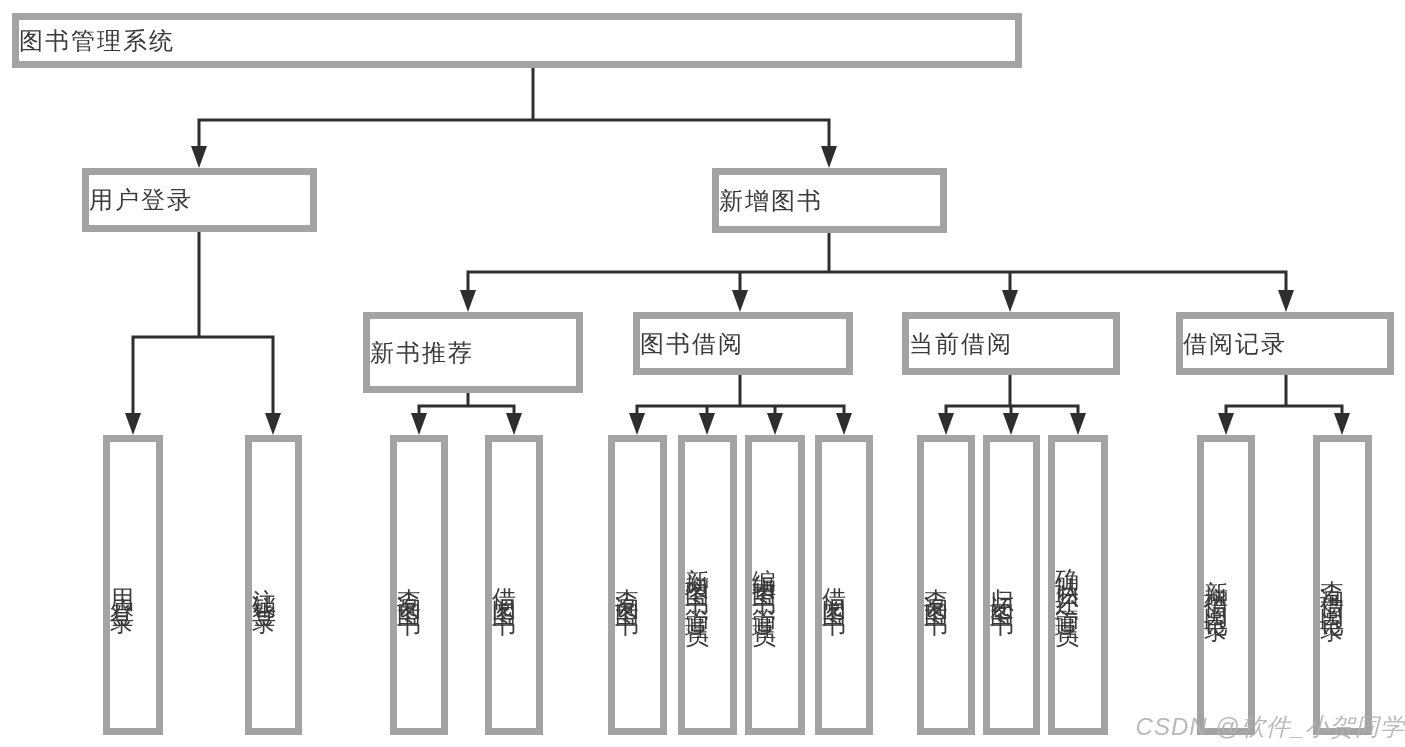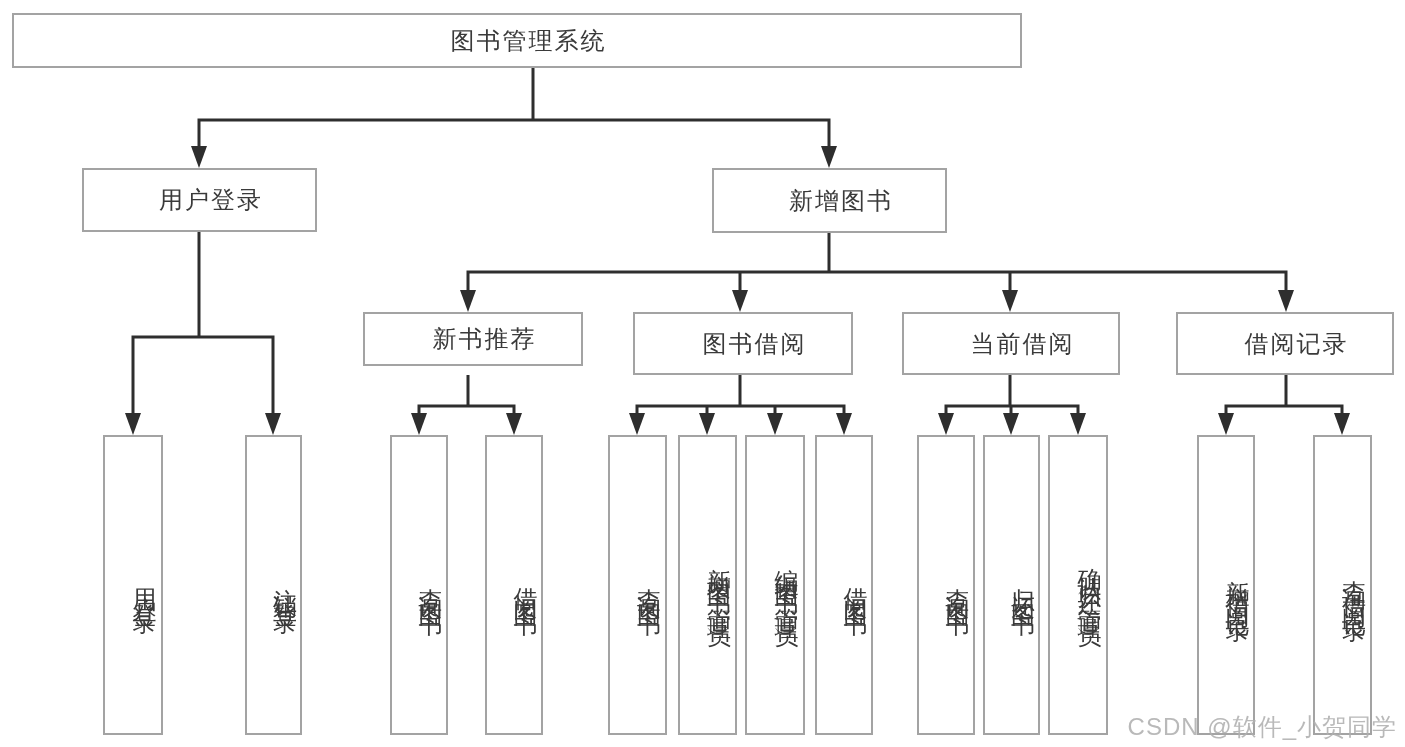--- a/index.html
+++ b/index.html
@@ -7,28 +7,26 @@
     position:relative;
     width:1405px;height:747px;
     background:#ffffff;
     font-family:"Liberation Sans","DejaVu Sans",sans-serif;
     overflow:hidden;
   }
   #wires{position:absolute;left:0;top:0;z-index:0;}
   .node{
     position:absolute;
     box-sizing:border-box;
-    border:2px solid #a3a3a3;
+    border:7px solid #a3a3a3;
     background:#ffffff;
     display:flex;
     align-items:center;
-    justify-content:center;
     color:#3a3a3a;
     z-index:1;
-    padding-left:23px;
   }
   .hnode span{
     font-size:24px;
     letter-spacing:2px;
     white-space:nowrap;
     line-height:1;
   }
   .leaf span{
     writing-mode:vertical-rl;
     text-orientation:mixed;
@@ -36,47 +34,48 @@
     letter-spacing:8px;
     line-height:1;
     color:#3a3a3a;
   }
   
   #n-root{left:12px;top:13px;width:1010px;height:55px;}
   
   #n-user-login{left:82px;top:168px;width:235px;height:64px;}
   #n-book-management{left:712px;top:168px;width:235px;height:65px;}
   
-  #n-new-book-rec{left:363px;top:312px;width:220px;height:54px;}
+  #n-new-book-rec{left:363px;top:312px;width:220px;height:81px;}
   #n-book-borrow{left:633px;top:312px;width:220px;height:63px;}
   #n-current-borrow{left:902px;top:312px;width:218px;height:63px;}
   #n-borrow-record{left:1176px;top:312px;width:218px;height:63px;}
   
   .leaf{top:435px;height:300px;}
   #l-user-login{left:103px;width:60px;}
   #l-logout{left:245px;width:57px;}
   #l-rec-query{left:390px;width:58px;}
   #l-rec-borrow{left:485px;width:58px;}
   #l-bb-query{left:608px;width:59px;}
   #l-bb-add{left:678px;width:59px;}
   #l-bb-edit{left:745px;width:60px;}
   #l-bb-borrow{left:815px;width:58px;}
   #l-cb-query{left:917px;width:58px;}
   #l-cb-return{left:983px;width:57px;}
   #l-cb-confirm{left:1048px;width:60px;}
   #l-br-add{left:1197px;width:58px;}
   #l-br-query{left:1313px;width:59px;}
   #watermark{
     position:absolute;
-    right:8px;bottom:4px;
+    right:0;bottom:4px;
     font-size:24px;
     color:rgba(175,175,175,0.88);
     letter-spacing:1px;
     z-index:2;
     white-space:nowrap;
+    font-style:italic;
   }
 </style>
 </head>
 <body>
 
 <div id="canvas">
 
   <svg id="wires" width="1405" height="747" viewBox="0 0 1405 747">
     <g stroke="#2e2e2e" stroke-width="3" fill="none">
 

